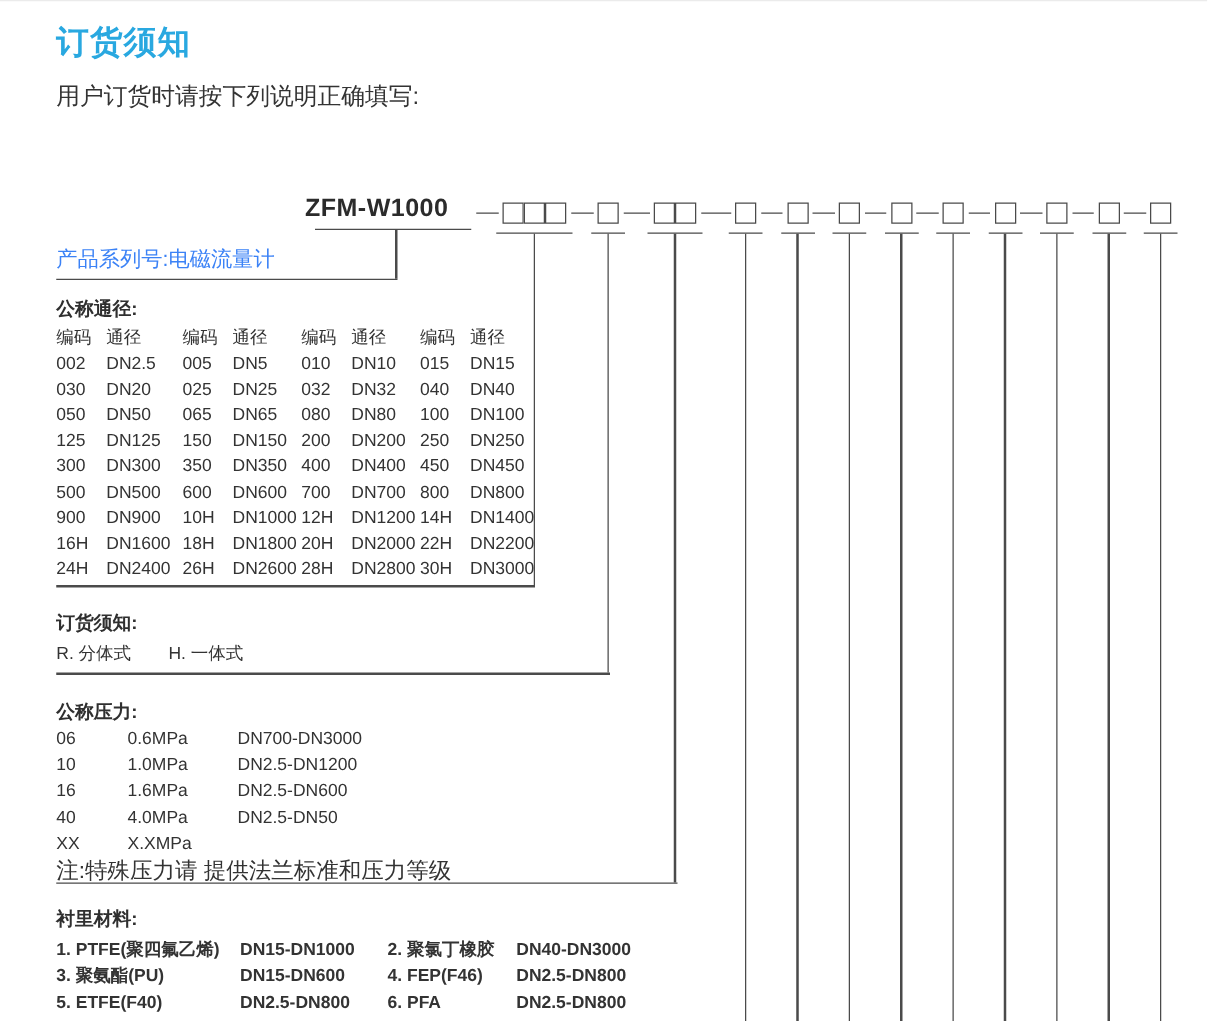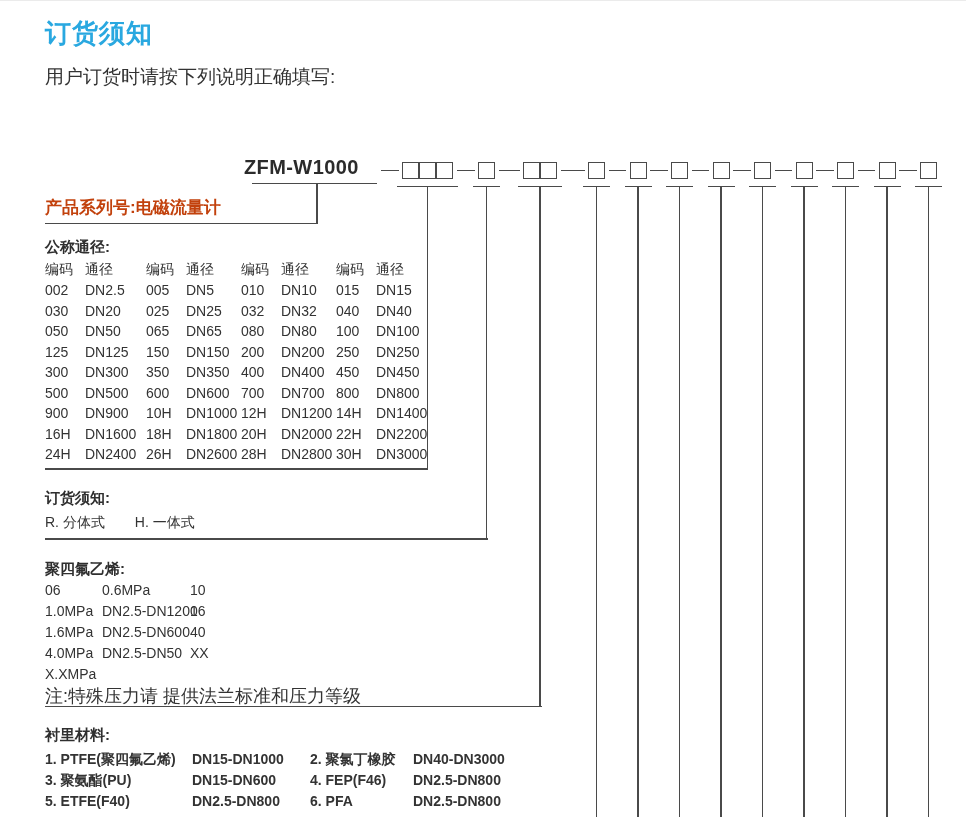--- a/index.html
+++ b/index.html
@@ -17,21 +17,21 @@
   .page-top-edge{position:absolute;top:0;left:0;width:966px;height:1px;background:#ebebeb;}
   .page-title{
     position:absolute;left:45px;top:16px;font-size:26px;font-weight:bold;
     color:var(--accent);letter-spacing:1px;
   }
   .page-subtitle{position:absolute;left:45px;top:64px;font-size:19px;color:var(--text);}
   .model-prefix{
     position:absolute;left:244px;top:156px;font-size:20px;font-weight:bold;
     letter-spacing:0.4px;color:#2b2b2b;
   }
-  .series-label{position:absolute;left:45px;top:196px;font-size:17px;font-weight:bold;color:#c2410c;}
+  .series-label{position:absolute;left:45px;top:196px;font-size:17px;font-weight:normal;color:#3b82f6;}
   .section-heading{position:absolute;font-size:15px;font-weight:bold;color:#2f2f2f;}
   .grid{position:absolute;display:grid;font-size:14px;color:var(--text);}
   .grid span{white-space:nowrap;}
   .diam-grid{left:45px;grid-template-columns:40px 61px 40px 55px 40px 55px 40px 45px;line-height:20.5px;}
   .press-grid{left:45px;grid-template-columns:57px 88px 160px;line-height:21px;}
   .lining-grid{left:45px;grid-template-columns:147px 118px 103px 120px;line-height:21px;font-weight:bold;}
   .press-note{position:absolute;left:45px;top:684px;font-size:18px;}
   .structure-options{position:absolute;left:45px;top:514px;font-size:14px;}
   .structure-options span{margin-right:26px;}
   .codebox{
@@ -198,24 +198,25 @@
     </div>
   <div class="hline" style="left:45px;top:468px;width:383px;"></div>
 
   <div class="section-heading" style="left:45px;top:489px;">订货须知:</div>
   <div class="structure-options">
     <span>R. 分体式</span>
     <span>H. 一体式</span>
   </div>
   <div class="hline" style="left:45px;top:538px;width:443px;"></div>
 
-  <div class="section-heading" style="left:45px;top:560px;">聚四氟乙烯:</div>
+  <div class="section-heading" style="left:45px;top:560px;">公称压力:</div>
   <div class="grid press-grid" style="top:580px;">
       <span>06</span>
       <span>0.6MPa</span>
+      <span>DN700-DN3000</span>
       <span>10</span>
       <span>1.0MPa</span>
       <span>DN2.5-DN1200</span>
       <span>16</span>
       <span>1.6MPa</span>
       <span>DN2.5-DN600</span>
       <span>40</span>
       <span>4.0MPa</span>
       <span>DN2.5-DN50</span>
       <span>XX</span>

